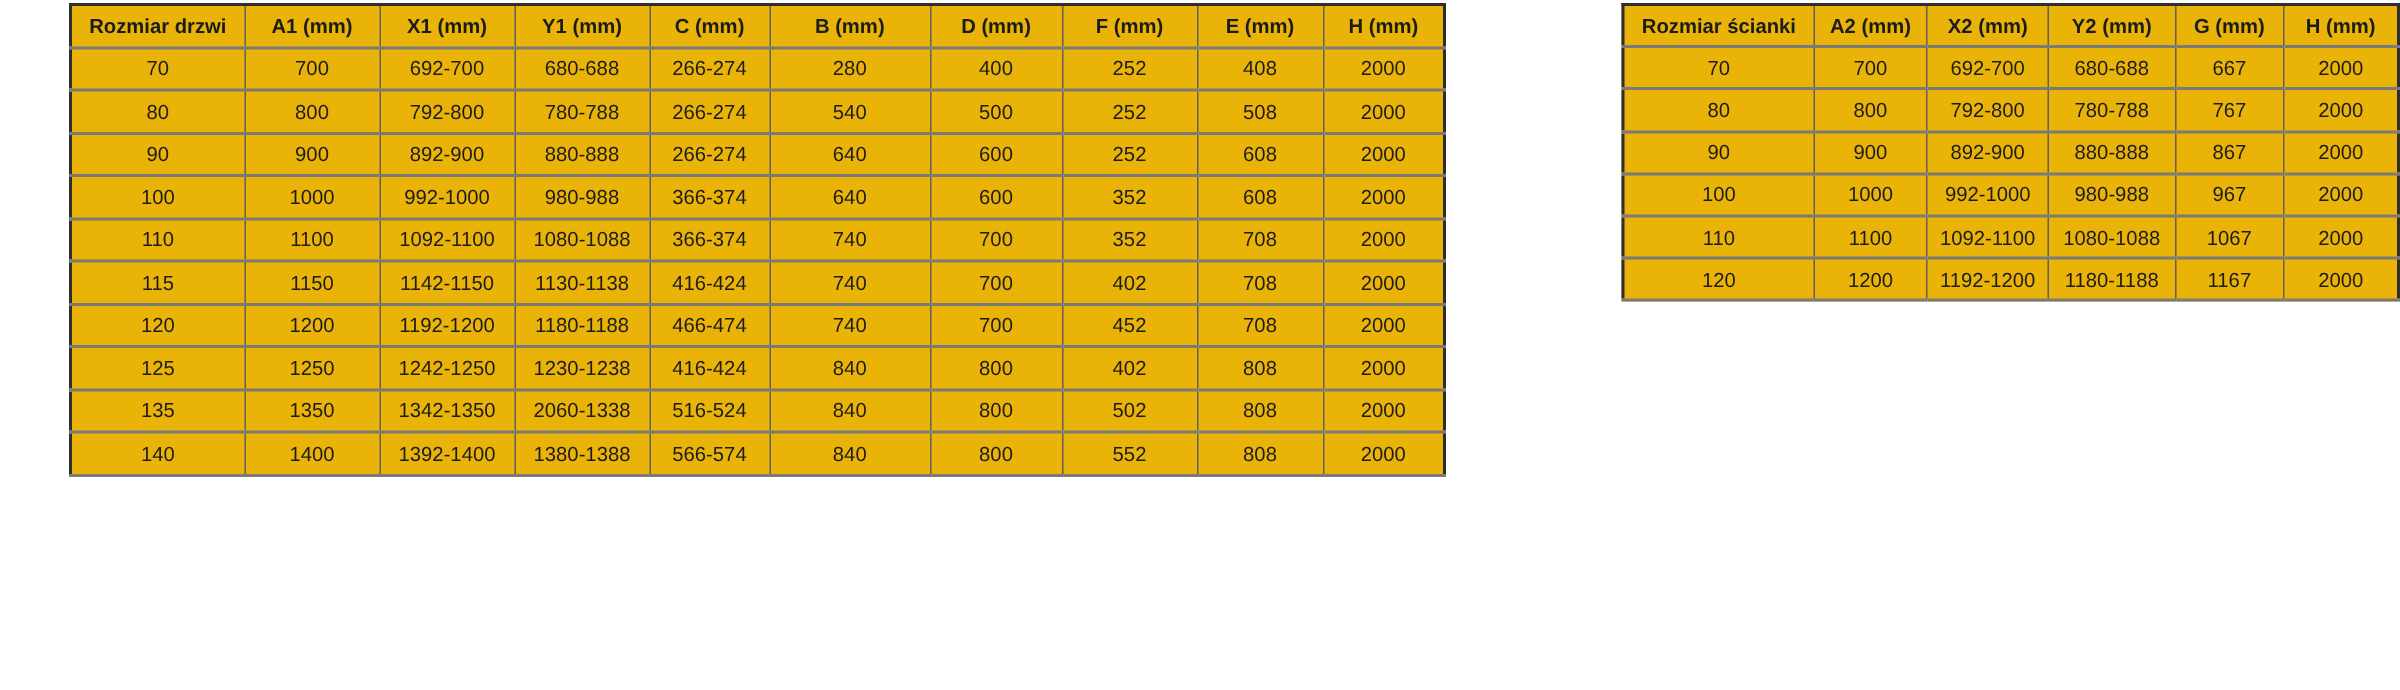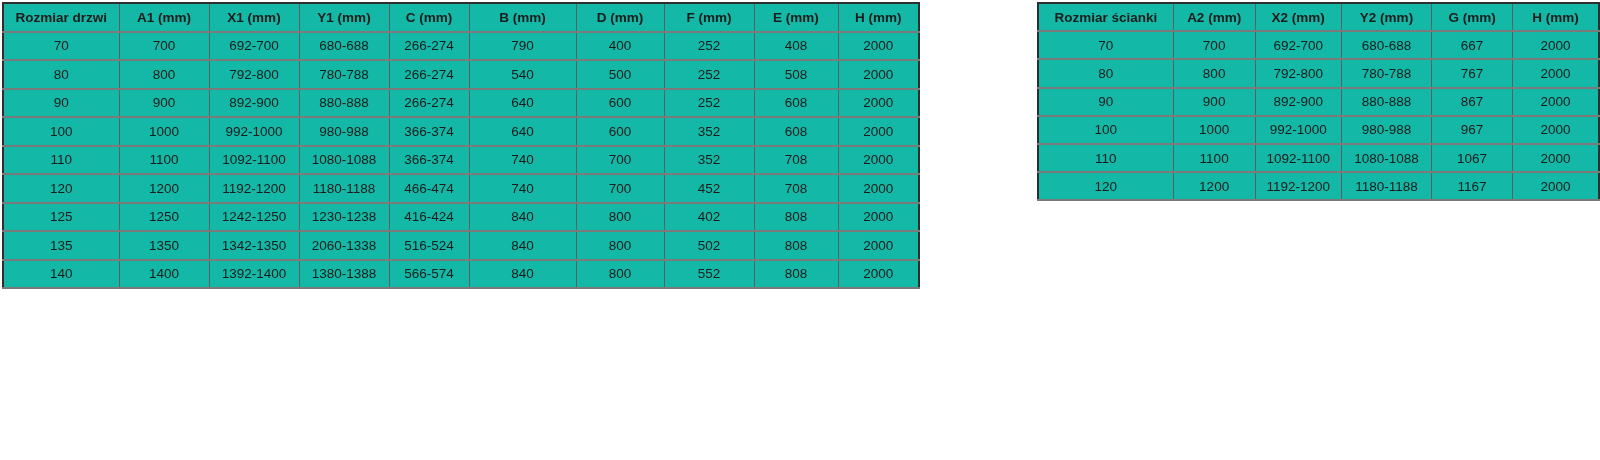--- a/index.html
+++ b/index.html
@@ -13,22 +13,23 @@
     height: 460px;
     background: #ffffff;
     font-family: "Liberation Sans", sans-serif;
     color: #1c1c1c;
     overflow: hidden;
   }
   table.spec-table {
     position: absolute;
     border-collapse: collapse;
     table-layout: fixed;
-    background: #14b8a6;
+    background: #eab308;
     border: 2px solid #2e2e2e;
+    margin-left: 44px;
   }
   table.spec-table th,
   table.spec-table td {
     border: 1px solid #5f5f5f;
     border-bottom-width: 2px;
     border-bottom-color: #7a7a7a;
     text-align: center;
     vertical-align: middle;
     font-size: 13.5px;
     padding: 0 2px;
@@ -89,21 +90,21 @@
           <th>H (mm)</th>
         </tr>
       </thead>
       <tbody>
         <tr>
           <td>70</td>
           <td>700</td>
           <td>692-700</td>
           <td>680-688</td>
           <td>266-274</td>
-          <td>790</td>
+          <td>280</td>
           <td>400</td>
           <td>252</td>
           <td>408</td>
           <td>2000</td>
         </tr>
         <tr>
           <td>80</td>
           <td>800</td>
           <td>792-800</td>
           <td>780-788</td>
@@ -144,20 +145,32 @@
           <td>1092-1100</td>
           <td>1080-1088</td>
           <td>366-374</td>
           <td>740</td>
           <td>700</td>
           <td>352</td>
           <td>708</td>
           <td>2000</td>
         </tr>
         <tr>
+          <td>115</td>
+          <td>1150</td>
+          <td>1142-1150</td>
+          <td>1130-1138</td>
+          <td>416-424</td>
+          <td>740</td>
+          <td>700</td>
+          <td>402</td>
+          <td>708</td>
+          <td>2000</td>
+        </tr>
+        <tr>
           <td>120</td>
           <td>1200</td>
           <td>1192-1200</td>
           <td>1180-1188</td>
           <td>466-474</td>
           <td>740</td>
           <td>700</td>
           <td>452</td>
           <td>708</td>
           <td>2000</td>

